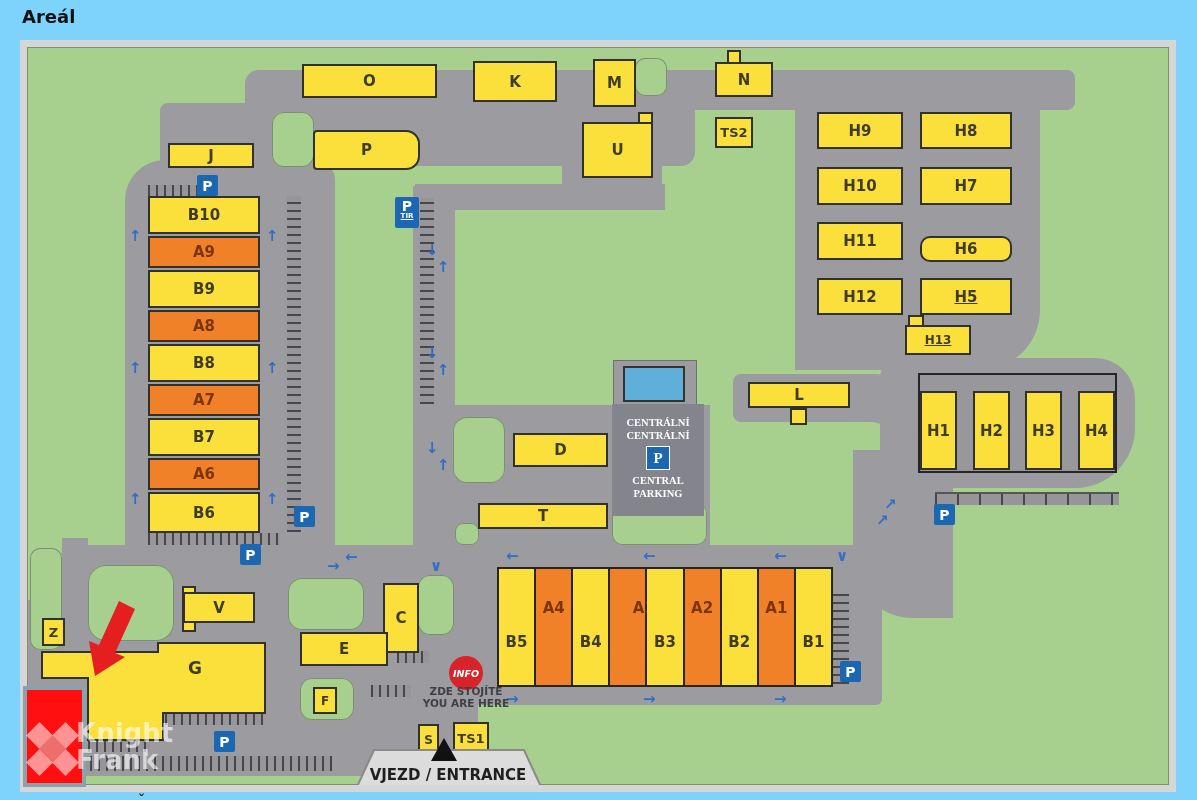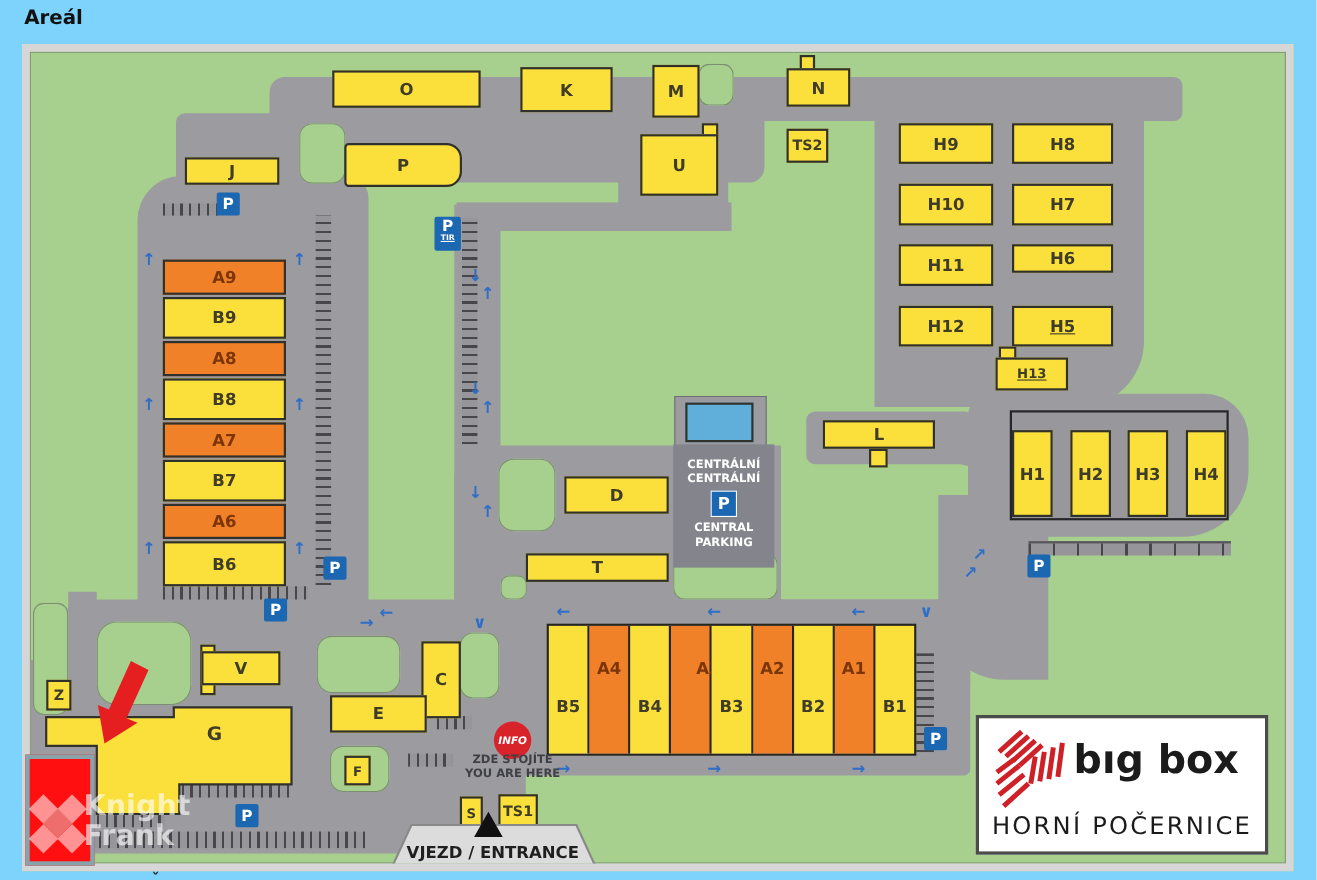--- a/index.html
+++ b/index.html
@@ -96,54 +96,55 @@
       <div class="hat v" style="left: 806px; top: 547px; width: 16px; height: 90px;"></div>
       <div class="hat hs" style="left: 908px; top: 445px; width: 184px; height: 13px;"></div>
       <div class="hat h" style="left: 138px; top: 665px; width: 98px; height: 13px;"></div>
       <div class="hat h" style="left: 61px; top: 694px; width: 62px; height: 11px;"></div>
       <div class="hat h" style="left: 47px; top: 709px; width: 258px; height: 15px;"></div>
       <div class="hat h" style="left: 370px; top: 604px; width: 32px; height: 12px;"></div>
       <div class="hat h" style="left: 344px; top: 638px; width: 40px; height: 12px;"></div>
       <div class="hgrp" style="left: 891px; top: 326px; width: 199px; height: 100px;"></div>
       <div class="parktop" style="left: 586px; top: 313px; width: 84px; height: 46px;"></div>
       <div class="pool" style="left: 596px; top: 319px; width: 62px; height: 36px;"></div>
-      <div class="parkblock" style="left: 585px; top: 357px; width: 92px; height: 100px; padding-top: 12px;">
+      <div class="parkblock" style="left: 585px; top: 357px; width: 92px; height: 100px; padding-top: 12px; font-family: Liberation Serif, serif;">
         <div class="ln">CENTRÁLNÍ</div>
         <div class="ln">CENTRÁLNÍ</div>
         <div class="psq">P</div>
         <div class="ln">CENTRAL</div>
         <div class="ln">PARKING</div>
       </div>
       <div class="part" style="left: 700px; top: 3px; width: 14px; height: 14px;"></div>
       <div class="part" style="left: 611px; top: 65px; width: 15px; height: 12px;"></div>
       <div class="part" style="left: 763px; top: 361px; width: 17px; height: 17px;"></div>
       <div class="part" style="left: 155px; top: 539px; width: 14px; height: 46px;"></div>
       <div class="part" style="left: 881px; top: 268px; width: 16px; height: 12px;"></div>
       <div class="bld" style="left: 141px; top: 96px; width: 86px; height: 25px;">J</div>
       <div class="bld" style="left: 275px; top: 17px; width: 135px; height: 34px;">O</div>
       <div class="bld" style="left: 286px; top: 83px; width: 107px; height: 40px; border-radius: 4px 14px 14px 4px;">P</div>
       <div class="bld" style="left: 446px; top: 14px; width: 84px; height: 41px;">K</div>
       <div class="bld" style="left: 566px; top: 12px; width: 43px; height: 48px;">M</div>
       <div class="bld" style="left: 688px; top: 15px; width: 58px; height: 35px;">N</div>
       <div class="bld" style="left: 555px; top: 75px; width: 71px; height: 56px;">U</div>
       <div class="bld box" style="left: 688px; top: 70px; width: 38px; height: 31px;">TS2</div>
+      <div class="bld" style="left: 121px; top: 149px; width: 112px; height: 38px;">B10</div>
       <div class="bld o" style="left: 121px; top: 189px; width: 112px; height: 32px;">A9</div>
       <div class="bld" style="left: 121px; top: 223px; width: 112px; height: 38px;">B9</div>
       <div class="bld o" style="left: 121px; top: 263px; width: 112px; height: 32px;">A8</div>
       <div class="bld" style="left: 121px; top: 297px; width: 112px; height: 38px;">B8</div>
       <div class="bld o" style="left: 121px; top: 337px; width: 112px; height: 32px;">A7</div>
       <div class="bld" style="left: 121px; top: 371px; width: 112px; height: 38px;">B7</div>
       <div class="bld o" style="left: 121px; top: 411px; width: 112px; height: 32px;">A6</div>
       <div class="bld" style="left: 121px; top: 445px; width: 112px; height: 41px;">B6</div>
       <div class="bld" style="left: 790px; top: 65px; width: 86px; height: 37px;">H9</div>
       <div class="bld" style="left: 893px; top: 65px; width: 92px; height: 37px;">H8</div>
       <div class="bld" style="left: 790px; top: 120px; width: 86px; height: 38px;">H10</div>
       <div class="bld" style="left: 893px; top: 120px; width: 92px; height: 38px;">H7</div>
       <div class="bld" style="left: 790px; top: 175px; width: 86px; height: 38px;">H11</div>
-      <div class="bld" style="left: 893px; top: 175px; width: 92px; height: 26px;">H6</div>
+      <div class="bld" style="left: 893px; top: 189px; width: 92px; height: 26px; border-radius: 10px;">H6</div>
       <div class="bld" style="left: 790px; top: 231px; width: 86px; height: 37px;">H12</div>
       <div class="bld" style="left: 893px; top: 231px; width: 92px; height: 37px; text-decoration: underline;">H5</div>
       <div class="bld" style="left: 878px; top: 278px; width: 66px; height: 30px; font-size: 12px; text-decoration: underline;">H13</div>
       <div class="bld" style="left: 721px; top: 335px; width: 102px; height: 26px;">L</div>
       <div class="bld" style="left: 486px; top: 386px; width: 95px; height: 34px;">D</div>
       <div class="bld" style="left: 451px; top: 456px; width: 130px; height: 26px;">T</div>
       <div class="bld" style="left: 356px; top: 536px; width: 36px; height: 70px;">C</div>
       <div class="bld" style="left: 273px; top: 585px; width: 88px; height: 34px;">E</div>
       <div class="bld" style="left: 156px; top: 545px; width: 72px; height: 31px;">V</div>
       <div class="bld box" style="left: 15px; top: 571px; width: 23px; height: 28px; font-size: 13px;">Z</div>
@@ -235,34 +236,16 @@
         <div class="dia" style="left: 6px; top: 14px;"></div>
         <div class="dia" style="left: 32px; top: 14px;"></div>
         <div class="dia" style="left: 6px; top: 41px;"></div>
         <div class="dia" style="left: 32px; top: 41px;"></div>
         <div class="dia c" style="left: 19px; top: 27px;"></div>
         <div class="txt">
           <div>Knight</div>
           <div>Frank</div>
         </div>
       </div>
-      <div class="logobox" style="left: 860px; top: 603px; width: 266px; height: 127px;">
-        <svg width="70" height="76" viewBox="0 0 64 74" style="position: absolute; left: 10px; top: 8px;">
-          <path d="M6,22 L26,4" stroke="#CE2127" stroke-width="4.4"></path>
-          <path d="M12,26 L32,8" stroke="#CE2127" stroke-width="4.4"></path>
-          <path d="M18,30 L38,12" stroke="#CE2127" stroke-width="4.4"></path>
-          <path d="M24,34 L44,16" stroke="#CE2127" stroke-width="4.4"></path>
-          <path d="M4,40 L20,28" stroke="#CE2127" stroke-width="4.4"></path>
-          <path d="M4,50 L24,34" stroke="#CE2127" stroke-width="4.4"></path>
-          <path d="M6,60 L28,42" stroke="#CE2127" stroke-width="4.4"></path>
-          <path d="M10,70 L32,50" stroke="#CE2127" stroke-width="4.4"></path>
-          <path d="M38,26 L34,50" stroke="#CE2127" stroke-width="4.4"></path>
-          <path d="M46,22 L42,48" stroke="#CE2127" stroke-width="4.4"></path>
-          <path d="M54,18 L50,46" stroke="#CE2127" stroke-width="4.4"></path>
-          <path d="M62,14 L58,44" stroke="#CE2127" stroke-width="4.4"></path>
-        </svg>
-        <div class="brand">bıg box</div>
-        <div class="loc">HORNÍ POČERNICE</div>
-      </div>
     </div>
 
   <div class="cut">ˇ</div>
 </div>
 
 </body></html>

